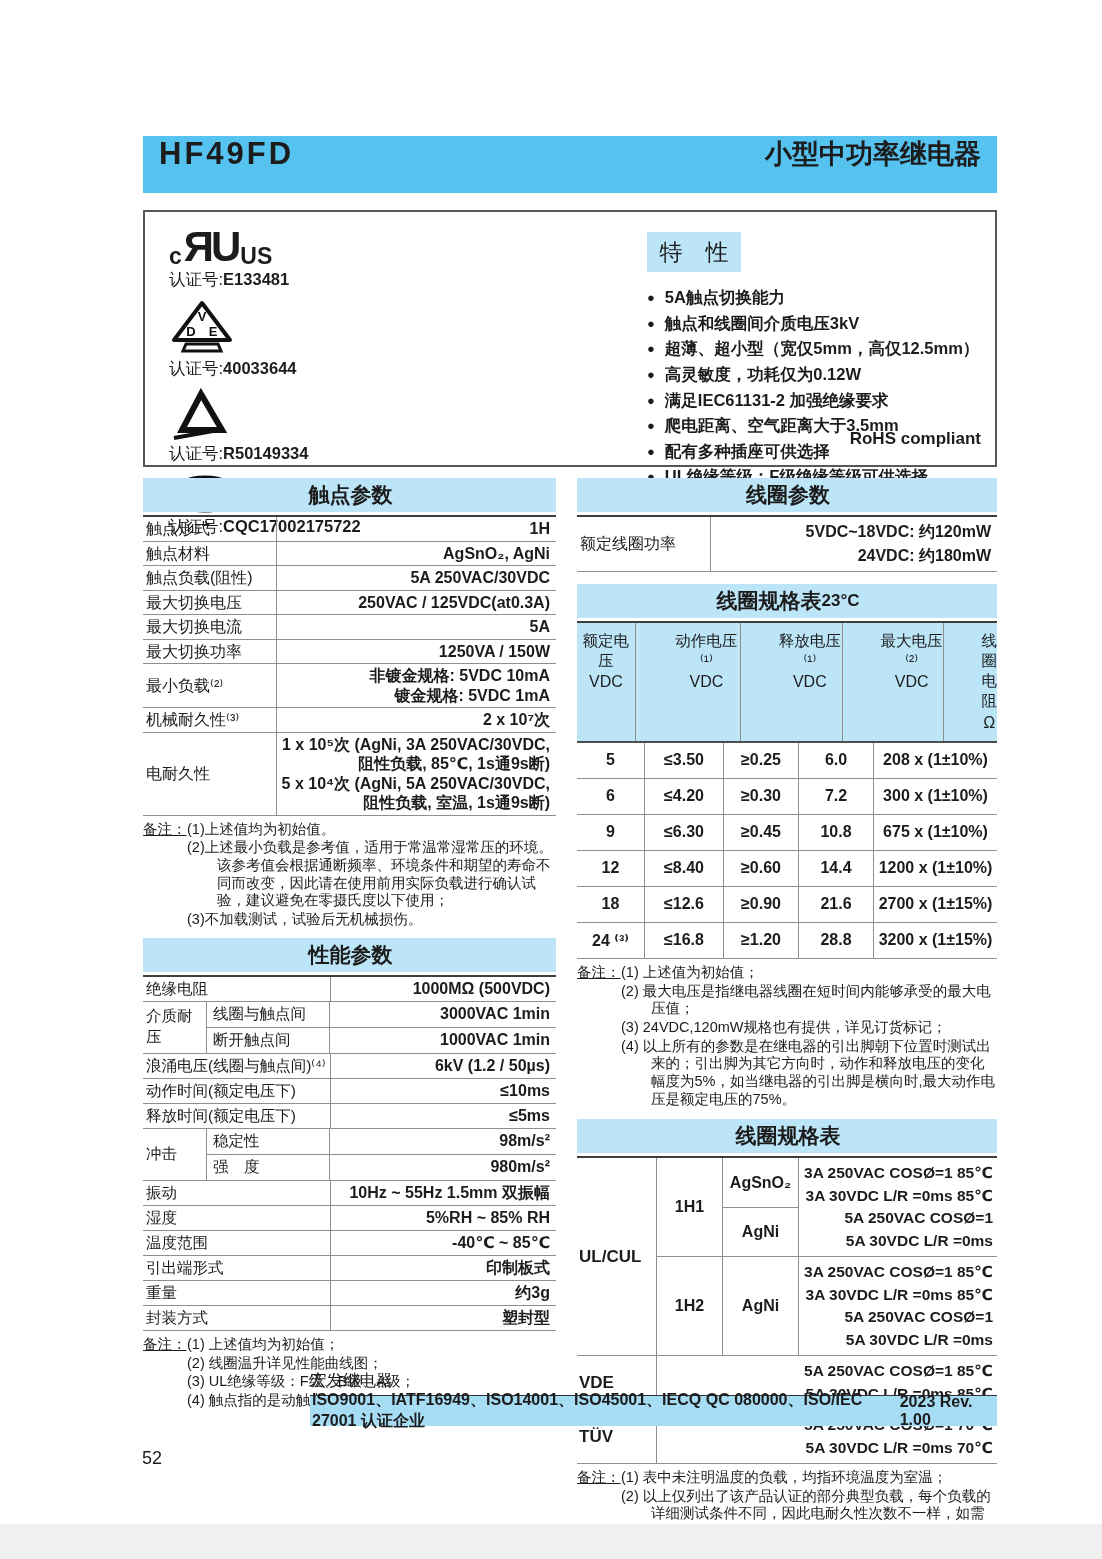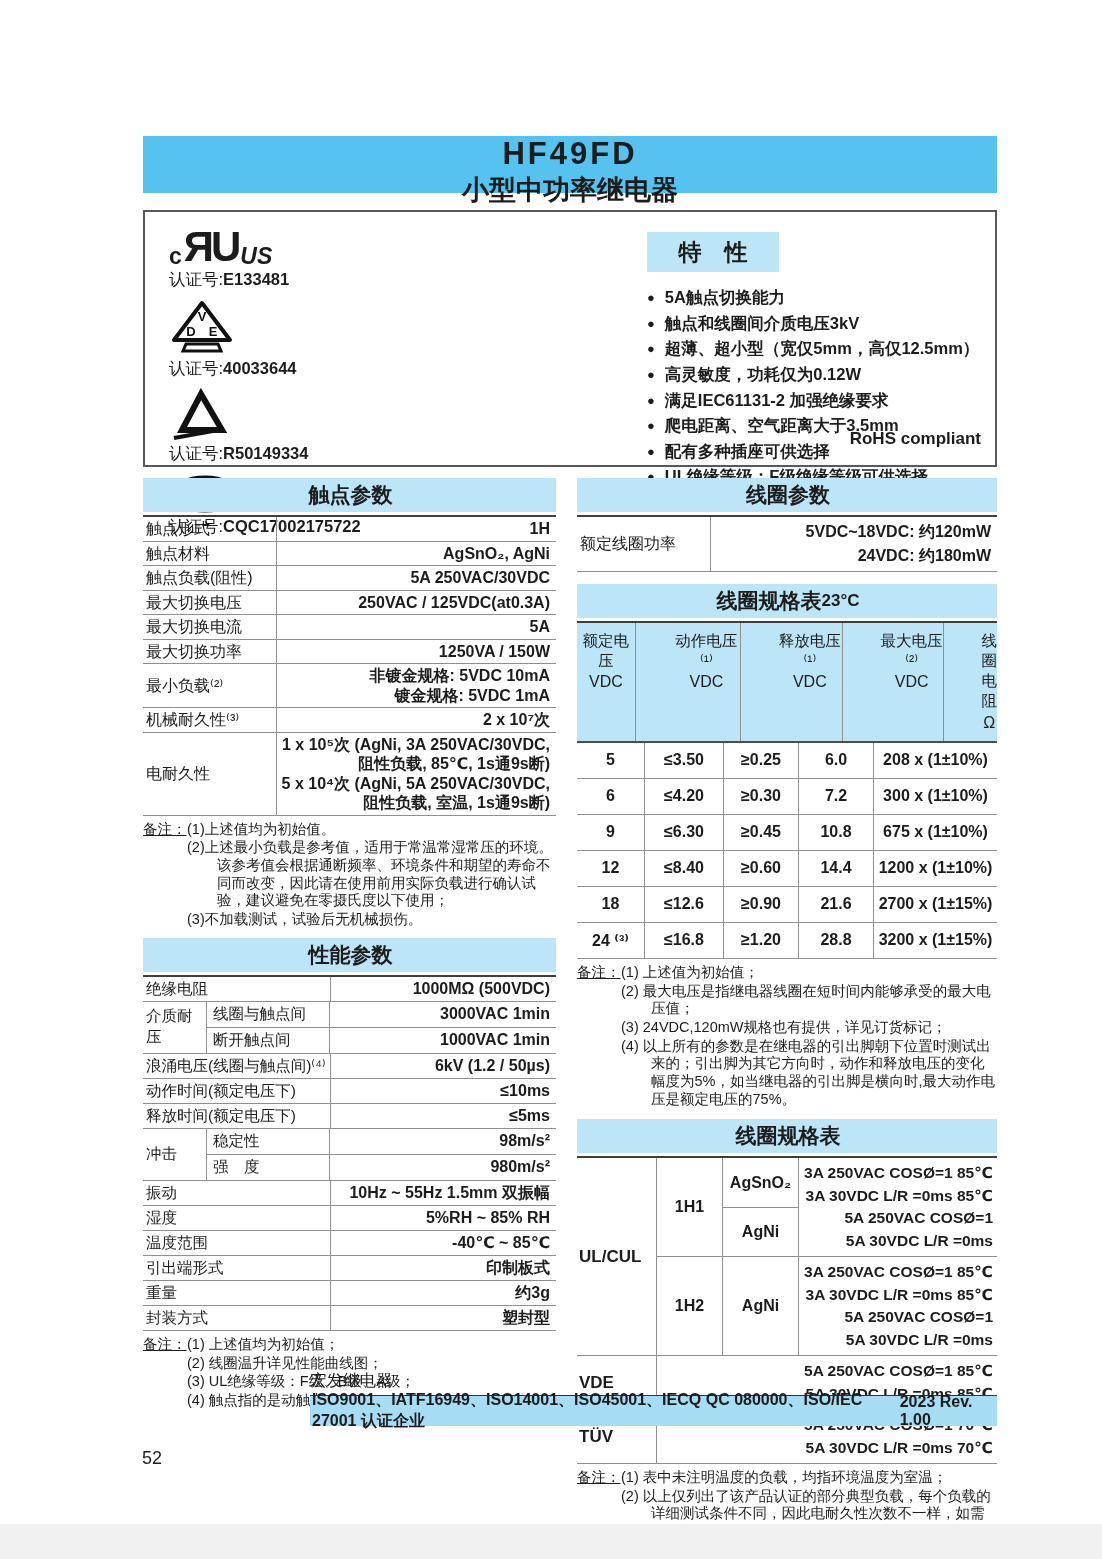--- a/index.html
+++ b/index.html
@@ -9,39 +9,39 @@
     --line:#8f8f8f;
     --dark:#3d3d3d;
     --txt:#1c1c1c;
   }
   html,body{margin:0;padding:0;background:#fff;}
   .page{position:relative;width:1102px;height:1559px;background:#ffffff;overflow:hidden;
         font-family:"Liberation Sans","DejaVu Sans",sans-serif;color:var(--txt);}
 
   
   .header-band{position:absolute;left:143px;top:136px;width:854px;height:57px;background:var(--cyan);
-               display:flex;align-items:center;justify-content:space-between;padding:0 16px;box-sizing:border-box;flex-direction:column;}
+               display:flex;align-items:flex-start;justify-content:space-between;padding:0 16px;box-sizing:border-box;}
   .model{font-size:31px;font-weight:bold;letter-spacing:3px;}
   .product{font-size:27px;font-weight:bold;}
 
   
   .cert-box{position:absolute;left:143px;top:210px;width:854px;height:257px;border:2px solid #58585a;
             box-sizing:border-box;display:flex;}
   .cert-left{flex:0 0 430px;padding:12px 0 0 24px;box-sizing:border-box;}
   .cert-num{font-size:16.5px;margin:1px 0 8px 0;}
   .cert-num b{font-weight:bold;}
   .ulmark{display:flex;align-items:flex-end;line-height:1;height:44px;}
   .ul-c{font-size:23px;font-weight:bold;}
   .ul-ru{font-size:42px;font-weight:900;letter-spacing:-3px;margin:0 2px;}
-  .ul-us{font-size:23px;font-weight:bold;font-style:italic;}
+  .ul-us{font-size:23px;font-weight:bold;}
   .logo-svg{display:block;}
 
   .features{flex:1;position:relative;padding:20px 14px 0 72px;box-sizing:border-box;}
-  .feat-title{width:132px;height:40px;background:var(--band);display:flex;align-items:center;justify-content:center;
-              font-size:23px;font-weight:bold;}
+  .feat-title{width:94px;height:40px;background:var(--band);display:flex;align-items:center;justify-content:center;
+              font-size:23px;font-weight:normal;}
   .feat-list{margin-top:15px;}
   .feat-item{display:flex;align-items:baseline;font-size:16.5px;font-weight:bold;margin-bottom:5px;line-height:1.25;}
   .bullet{font-size:13px;margin-right:10px;position:relative;top:-1px;}
   .rohs{position:absolute;right:14px;bottom:16px;font-size:17px;font-weight:bold;}
 
   
   .left-col{position:absolute;left:143px;top:478px;width:413px;}
   .right-col{position:absolute;left:577px;top:478px;width:420px;}
 
   .sec-band{height:34px;background:var(--band);display:flex;align-items:center;justify-content:center;

